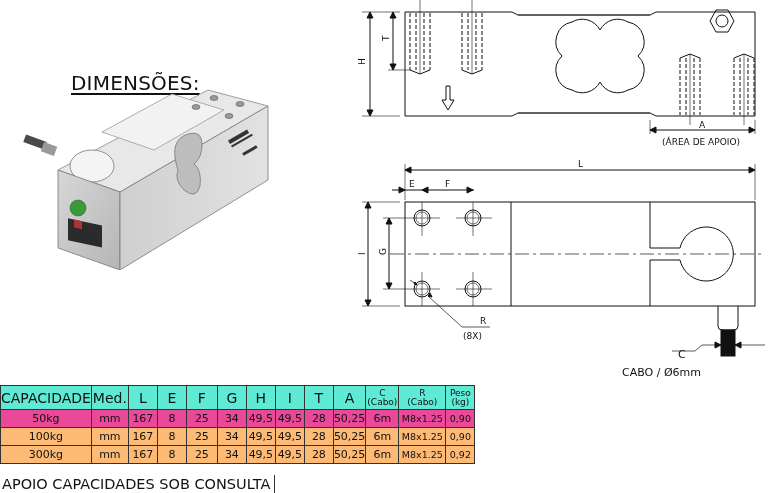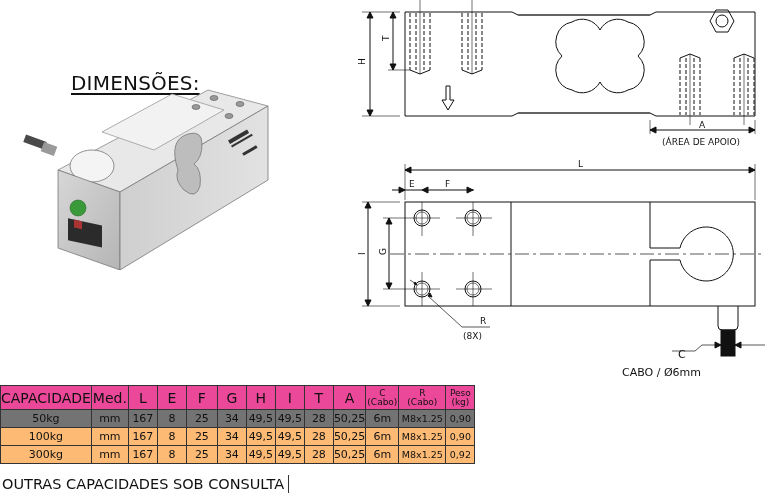--- a/index.html
+++ b/index.html
@@ -2,23 +2,23 @@
 <html><head>
 <meta charset="utf-8">
 <style>
   html, body { margin: 0; padding: 0; background: #ffffff; }
   body { width: 770px; height: 493px; position: relative; overflow: hidden; font-family: "DejaVu Sans", sans-serif; color: #111; }
   .title { position: absolute; left: 71px; top: 27px; font-size: 20px; letter-spacing: 0.2px; text-decoration: underline; text-underline-offset: 3px; font-family: "DejaVu Sans", sans-serif; color: #111; margin-top: 44px; }
   .product { position: absolute; left: 20px; top: 70px; width: 260px; height: 200px; }
   .drawing { position: absolute; left: 350px; top: 0; width: 420px; height: 385px; }
   .spec-table { position: absolute; left: 0; top: 385px; border-collapse: collapse; font-family: "DejaVu Sans", sans-serif; }
   .spec-table td, .spec-table th { border: 1px solid #333; padding: 0; text-align: center; height: 17px; font-weight: normal; white-space: nowrap; }
-  .spec-table th { background: #ec4899; font-size: 14px; height: 23px; line-height: 12px; }
+  .spec-table th { background: #5eead4; font-size: 14px; height: 23px; line-height: 12px; }
   .spec-table th.small { font-size: 9px; line-height: 9px; }
-  .spec-table tr.odd td { background: #737373; }
+  .spec-table tr.odd td { background: #ec4899; }
   .spec-table tr.even td { background: #fdba74; }
   .spec-table td { font-size: 11px; }
   .spec-table td.small { font-size: 9.5px; margin-left: 31px; }
   .footer-note { position: absolute; left: 2px; top: 475px; font-size: 14.5px; padding-right: 4px; border-right: 1px solid #333; height: 18px; line-height: 18px; }
   svg text { font-family: "DejaVu Sans", sans-serif; }
 </style>
 </head>
 <body>
 
 <div class="title">DIMENSÕES:</div>
@@ -280,13 +280,13 @@
       <td>49,5</td>
       <td>28</td>
       <td>50,25</td>
       <td>6m</td>
       <td class="small">M8x1.25</td>
       <td class="small">0,92</td>
     </tr>
   </tbody>
 </table>
 
-<div class="footer-note">OUTRAS CAPACIDADES SOB CONSULTA</div>
+<div class="footer-note">APOIO CAPACIDADES SOB CONSULTA</div>
 
 </body></html>

